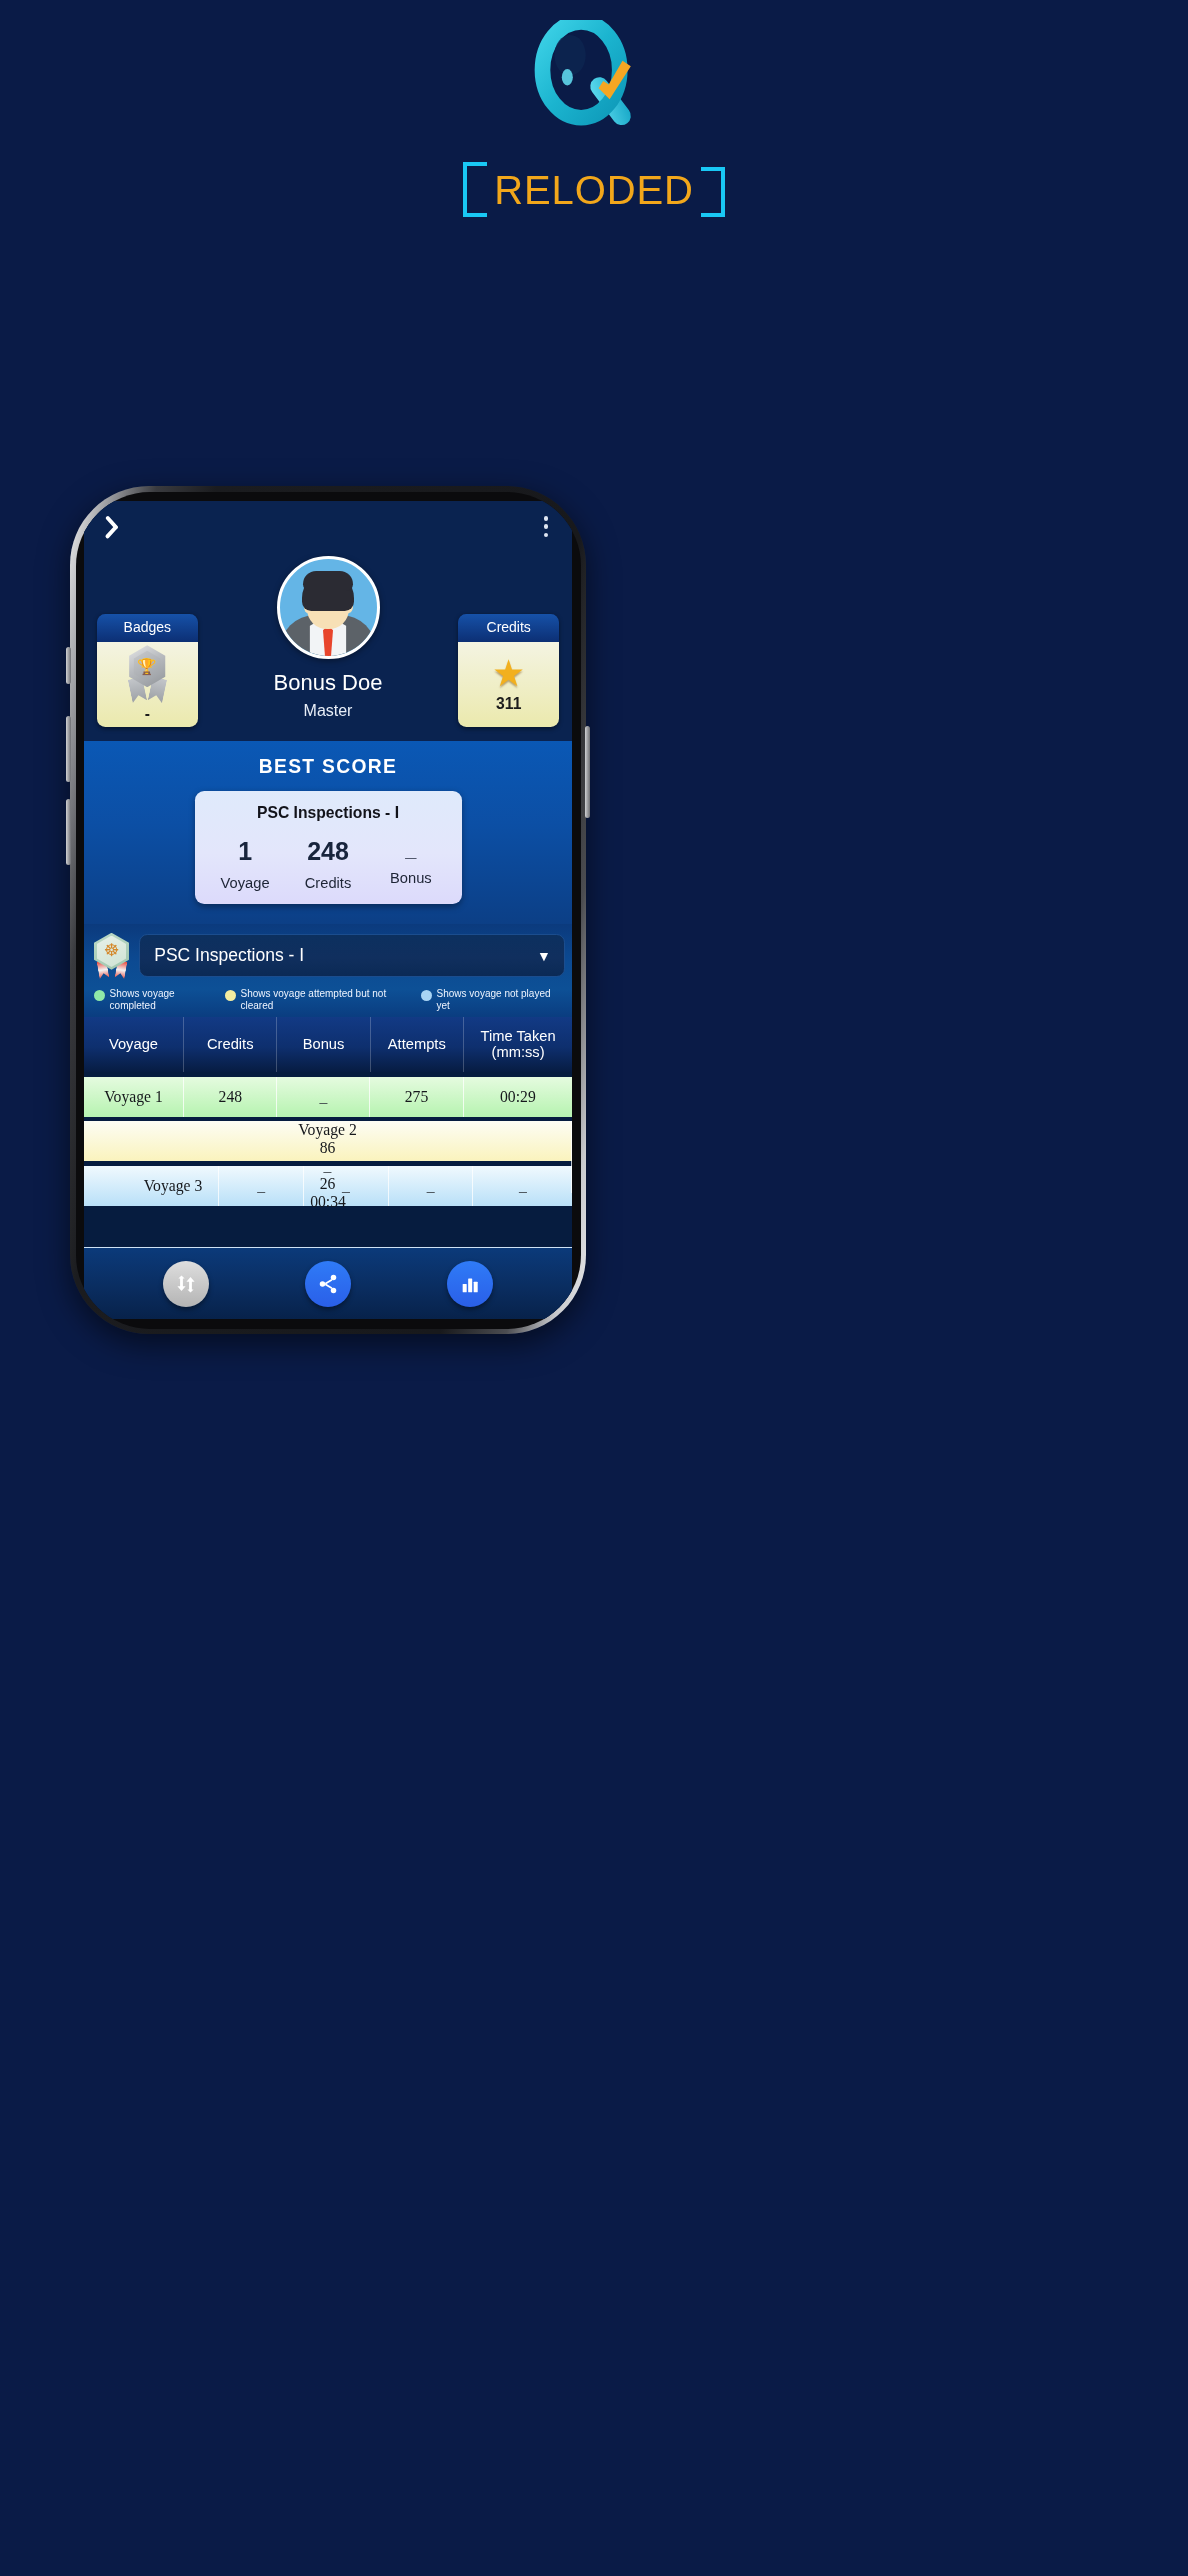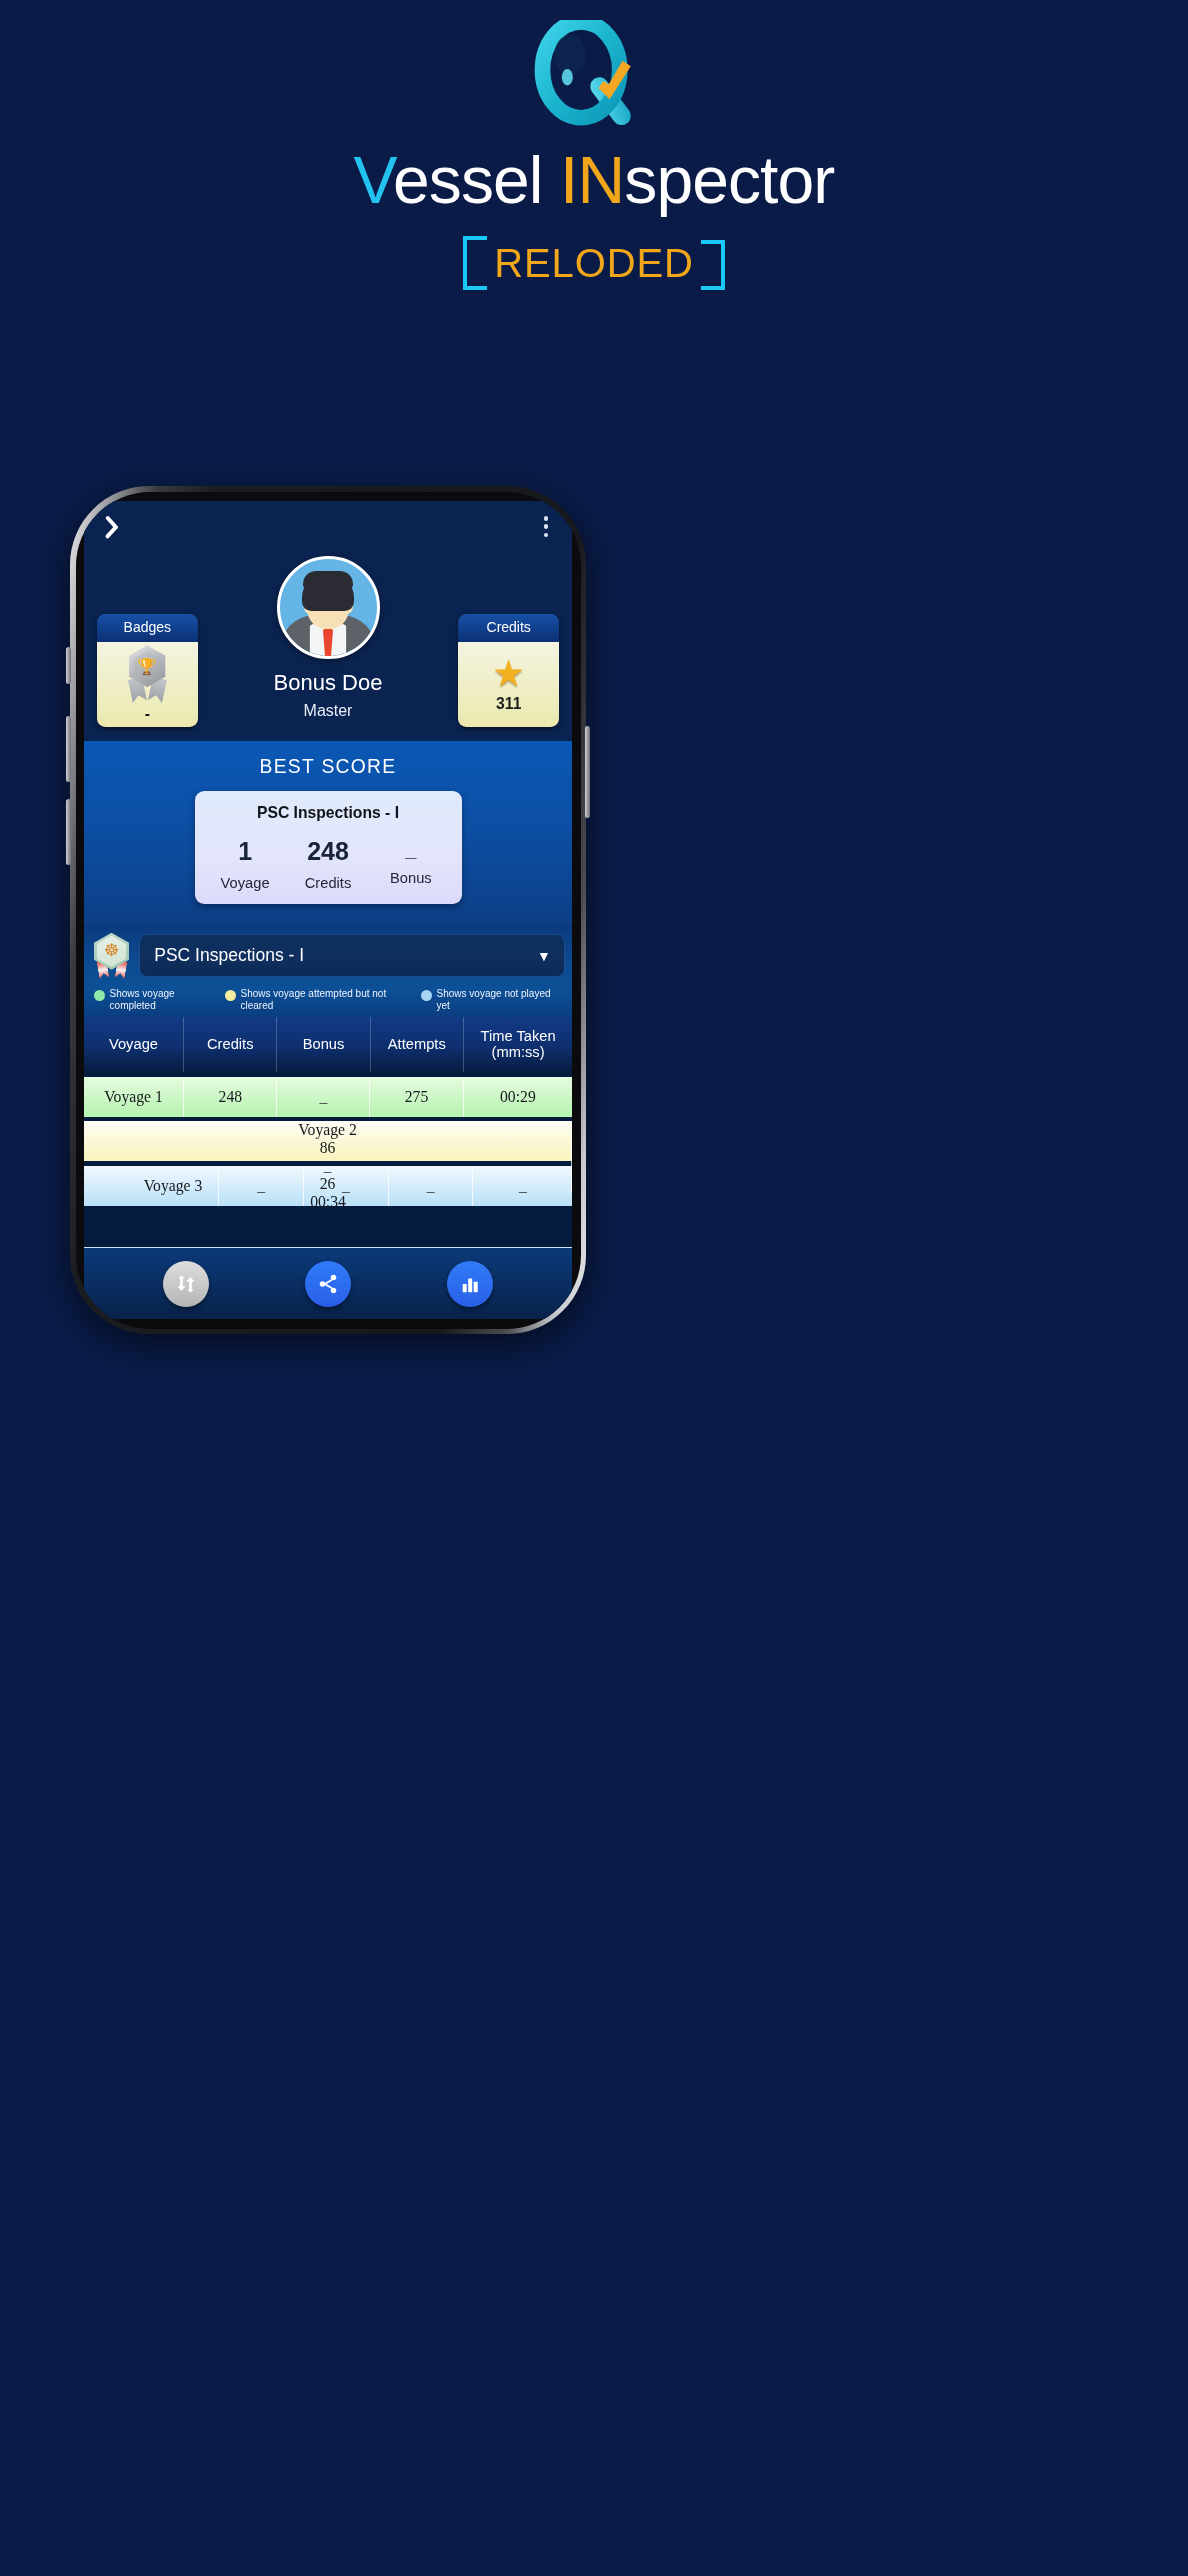--- a/index.html
+++ b/index.html
@@ -225,21 +225,21 @@
     text-shadow: 0 1.8px 1.8px rgba(120,70,0,.45); }
 
   
   .best-wrap {
     flex: 0 0 auto;
     background: linear-gradient(180deg,#0a58b5 0%,#0c4fa5 45%,#0c3f86 100%);
     padding: 14.7px 0 20px 0;
   }
   .best-title {
     text-align:center; color:#fff; font-size: 19.3px; letter-spacing: 1.3px;
-    font-weight: 400; margin-bottom: 13px;
+    font-weight: 700; margin-bottom: 13px;
   }
   .best-card {
     margin: 0 auto; width: 267px; border-radius: 9.2px;
     background: linear-gradient(180deg,#dfeafb 0%,#e3e6fb 55%,#dcdafb 100%);
     padding: 13px 9.2px 13px 9.2px;
     box-shadow: 0 2.8px 6.4px rgba(0,0,0,.35);
   }
   .best-sub { text-align:center; font-size:15.7px; color:#12131a; font-weight:700; }
   .best-cols { display:flex; margin-top: 16.6px; }
   .best-col { flex:1; text-align:center; }
@@ -357,23 +357,20 @@
           </linearGradient>
         </defs>
         <rect x="108" y="58" width="20" height="60" rx="10" fill="url(#gh)" transform="rotate(-37 118 88)"></rect>
         <ellipse cx="86" cy="54" rx="42" ry="52" fill="none" stroke="url(#gl)" stroke-width="17"></ellipse>
         <ellipse cx="74" cy="38" rx="17" ry="22" fill="#0d2450" opacity="0.85"></ellipse>
         <ellipse cx="71" cy="62" rx="6" ry="9" fill="#5fd7ec" opacity="0.9"></ellipse>
         <path d="M105 74 L117 86 L140 50 L131 44 L116 70 L110 66 Z" fill="#f5a623"></path>
       </svg>
     </div>
 
-    <div class="brand-title">
-      <span class="t-v">V</span><span class="t-essel">essel </span><span class="t-in">IN</span><span class="t-spector">spector</span>
-    </div>
 
     <div class="reloaded">
       <span class="bracket tl"></span>
       <span class="bracket bl"></span>
       <span class="bracket tr"></span>
       <span class="bracket br"></span>
       <span class="reloaded-text">RELODED</span>
     </div>
   </div>
 

